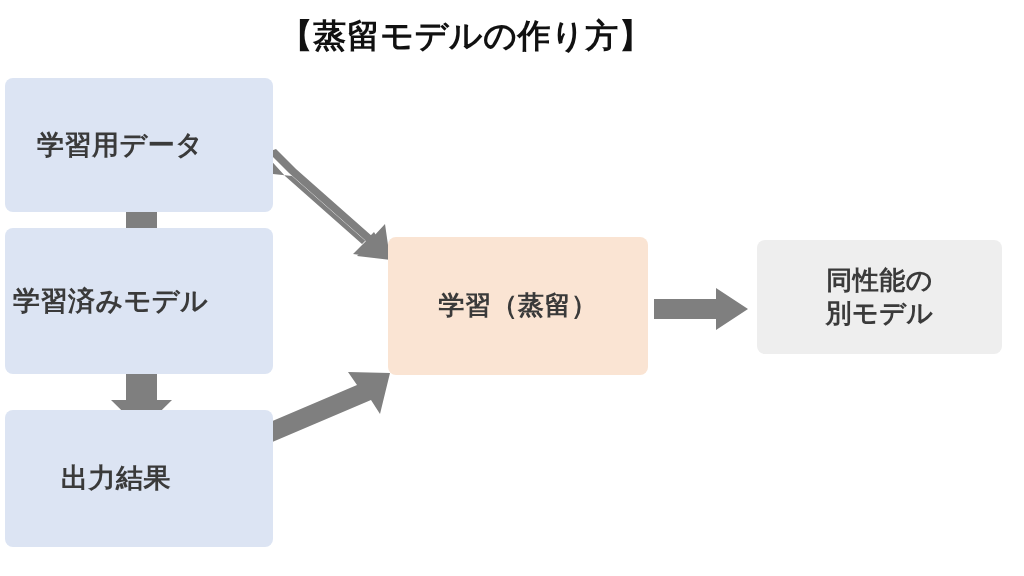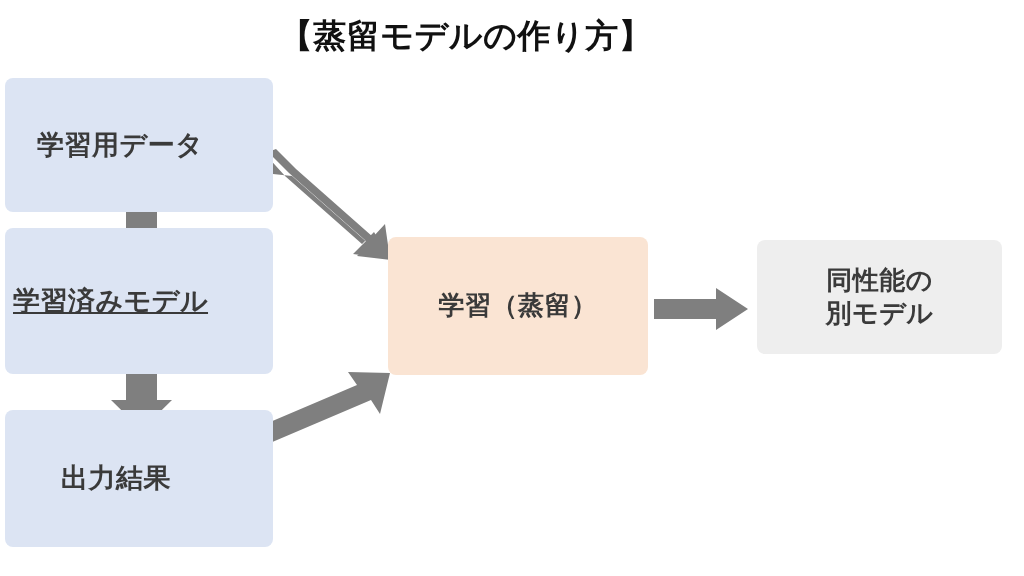--- a/index.html
+++ b/index.html
@@ -62,21 +62,20 @@
   }
   
   #node-trained-model {
     left: 5px;
     top: 228px;
     width: 268px;
     height: 146px;
     background: #dce4f3;
     font-size: 27px;
     justify-content: flex-start;
-    text-decoration: underline;
   }
   
   #node-output-results {
     left: 5px;
     top: 410px;
     width: 268px;
     height: 137px;
     background: #dce4f3;
     font-size: 27px;
     justify-content: flex-start;

